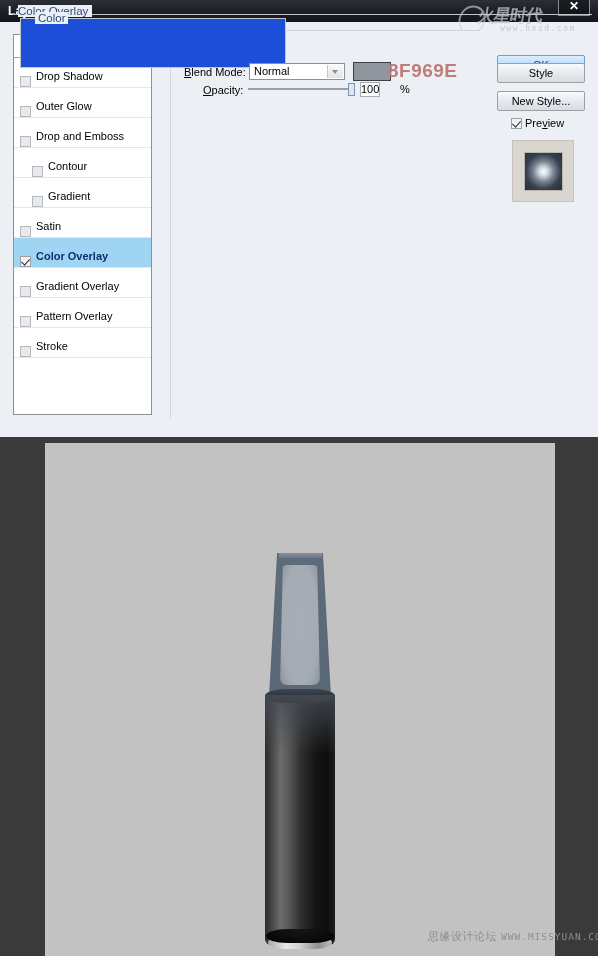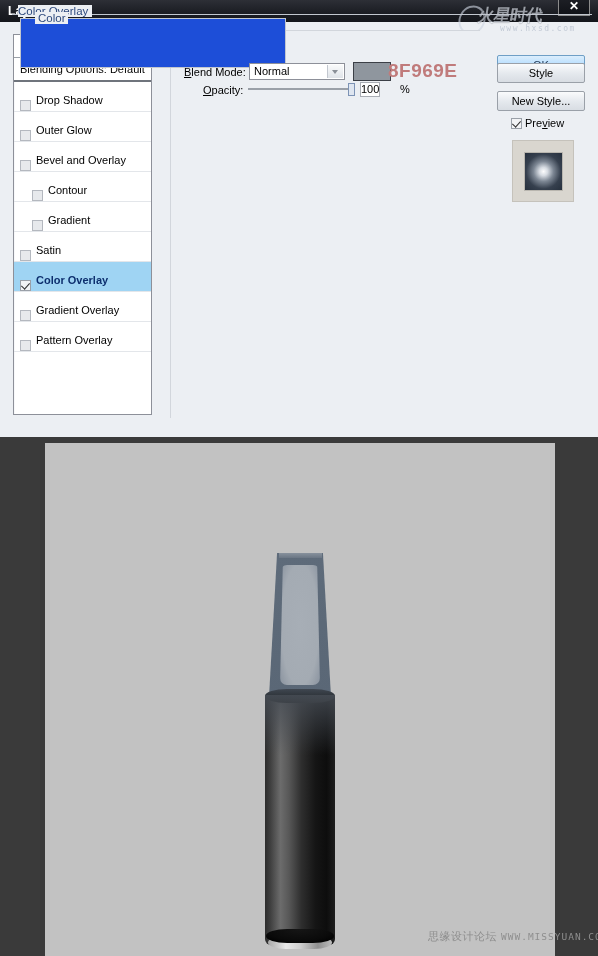--- a/index.html
+++ b/index.html
@@ -444,33 +444,32 @@
       <div class="lg-ring"></div>
       <div class="lg-cn">火星时代</div>
       <div class="lg-url">www.hxsd.com</div>
     </div>
 
     <div id="close-btn">✕</div>
   </div>
 
   <div id="styles-panel">
     <div class="styles-head">Styles</div>
-    <div class="styles-head second">Blending Options: Default</div>
     <div id="style-rows">
         <div class="style-row">
           <span class="cbox dim"></span>
           <span class="style-label">Drop Shadow</span>
         </div>
         <div class="style-row">
           <span class="cbox dim"></span>
           <span class="style-label">Outer Glow</span>
         </div>
         <div class="style-row">
           <span class="cbox dim"></span>
-          <span class="style-label">Bevel and Overlay</span>
+          <span class="style-label">Drop and Emboss</span>
         </div>
         <div class="style-row indent">
           <span class="cbox dim"></span>
           <span class="style-label">Contour</span>
         </div>
         <div class="style-row indent">
           <span class="cbox dim"></span>
           <span class="style-label">Gradient</span>
         </div>
         <div class="style-row">
@@ -481,20 +480,24 @@
           <span class="cbox checked"></span>
           <span class="style-label">Color Overlay</span>
         </div>
         <div class="style-row">
           <span class="cbox dim"></span>
           <span class="style-label">Gradient Overlay</span>
         </div>
         <div class="style-row">
           <span class="cbox dim"></span>
           <span class="style-label">Pattern Overlay</span>
+        </div>
+        <div class="style-row">
+          <span class="cbox dim"></span>
+          <span class="style-label">Stroke</span>
         </div>
       </div>
   </div>
 
   <div id="overlay-panel"></div>
   <div id="overlay-title-rule"></div>
   <div id="overlay-title">Color Overlay</div>
 
   <div id="color-group">
     <div id="color-group-title">Color</div>

